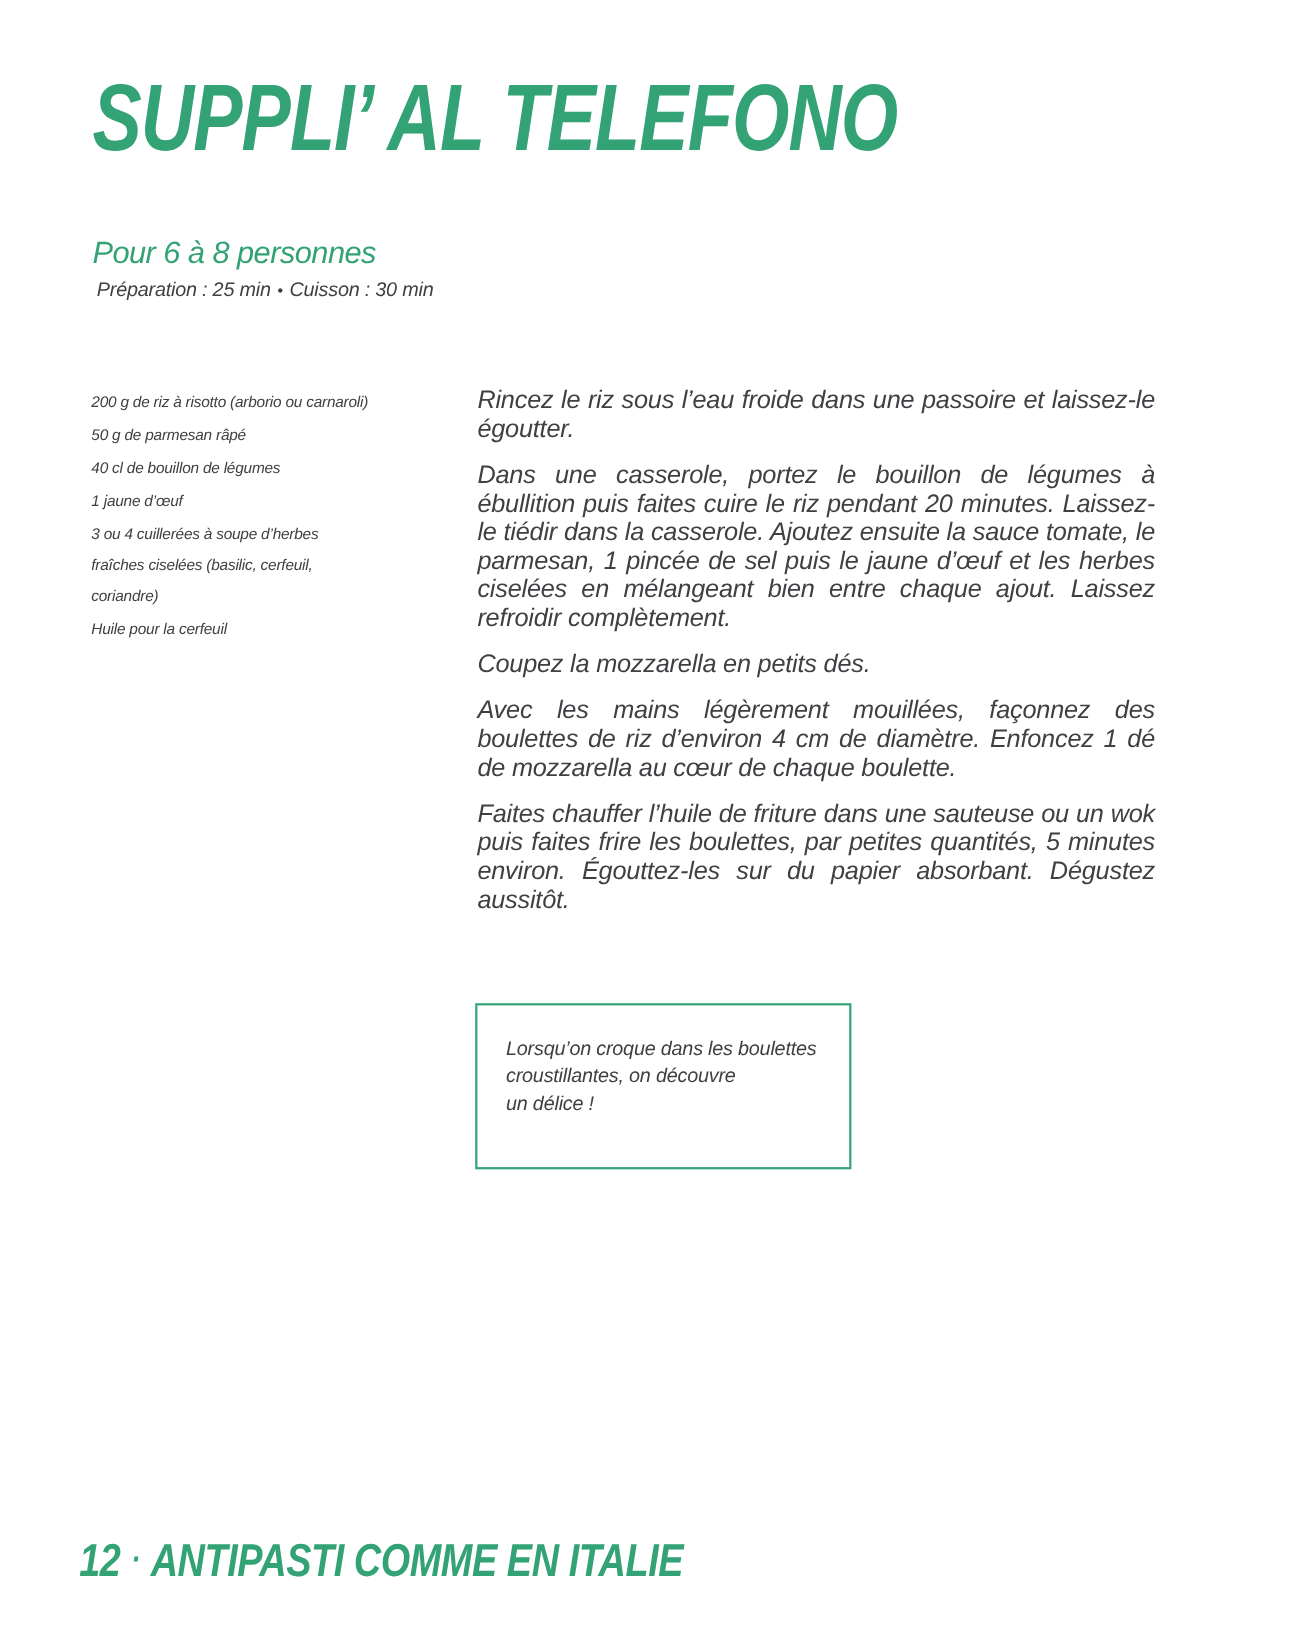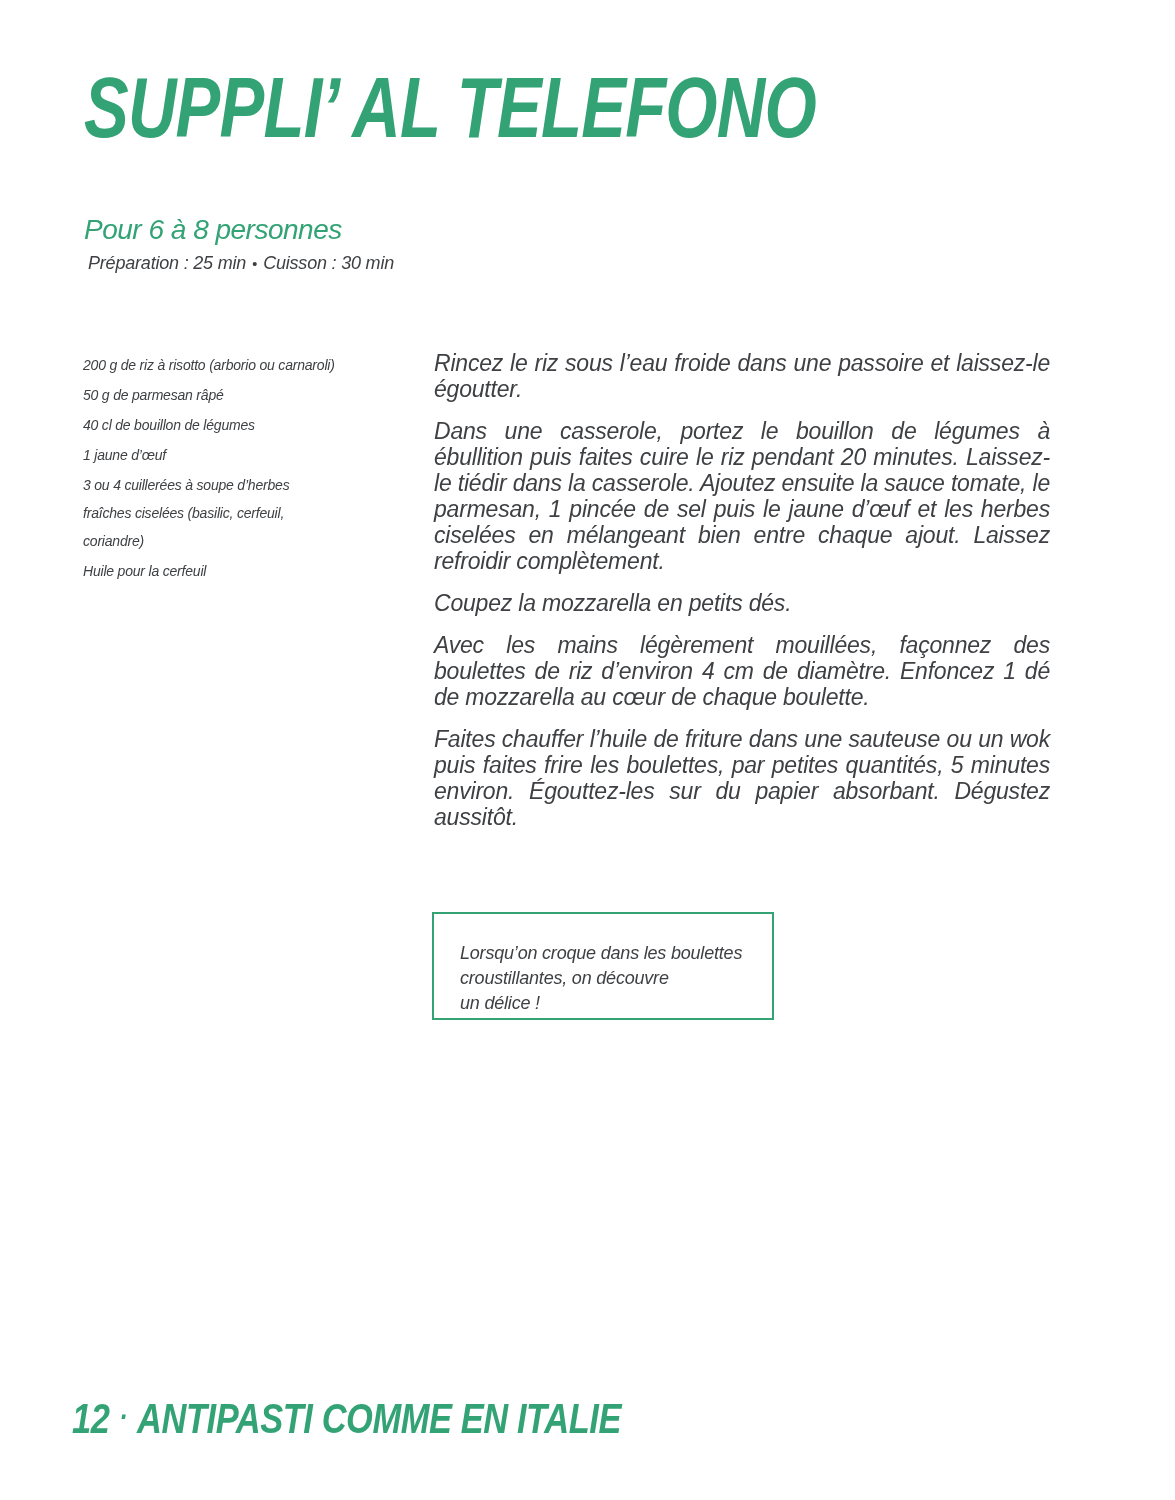--- a/index.html
+++ b/index.html
@@ -73,21 +73,21 @@
   }
   .instructions p{
     margin:0 0 16px 0;
     text-align:justify;
   }
   .note-box{
     position:absolute;
     left:432px;
     top:912px;
     width:342px;
-    height:108px;
+    height:151px;
     box-sizing:border-box;
     border:2px solid var(--green);
     padding:27px 24px 0 26px;
     font-size:18px;
     line-height:25px;
     letter-spacing:-0.2px;
     color:var(--body);
   }
   .footer{
     position:absolute;

